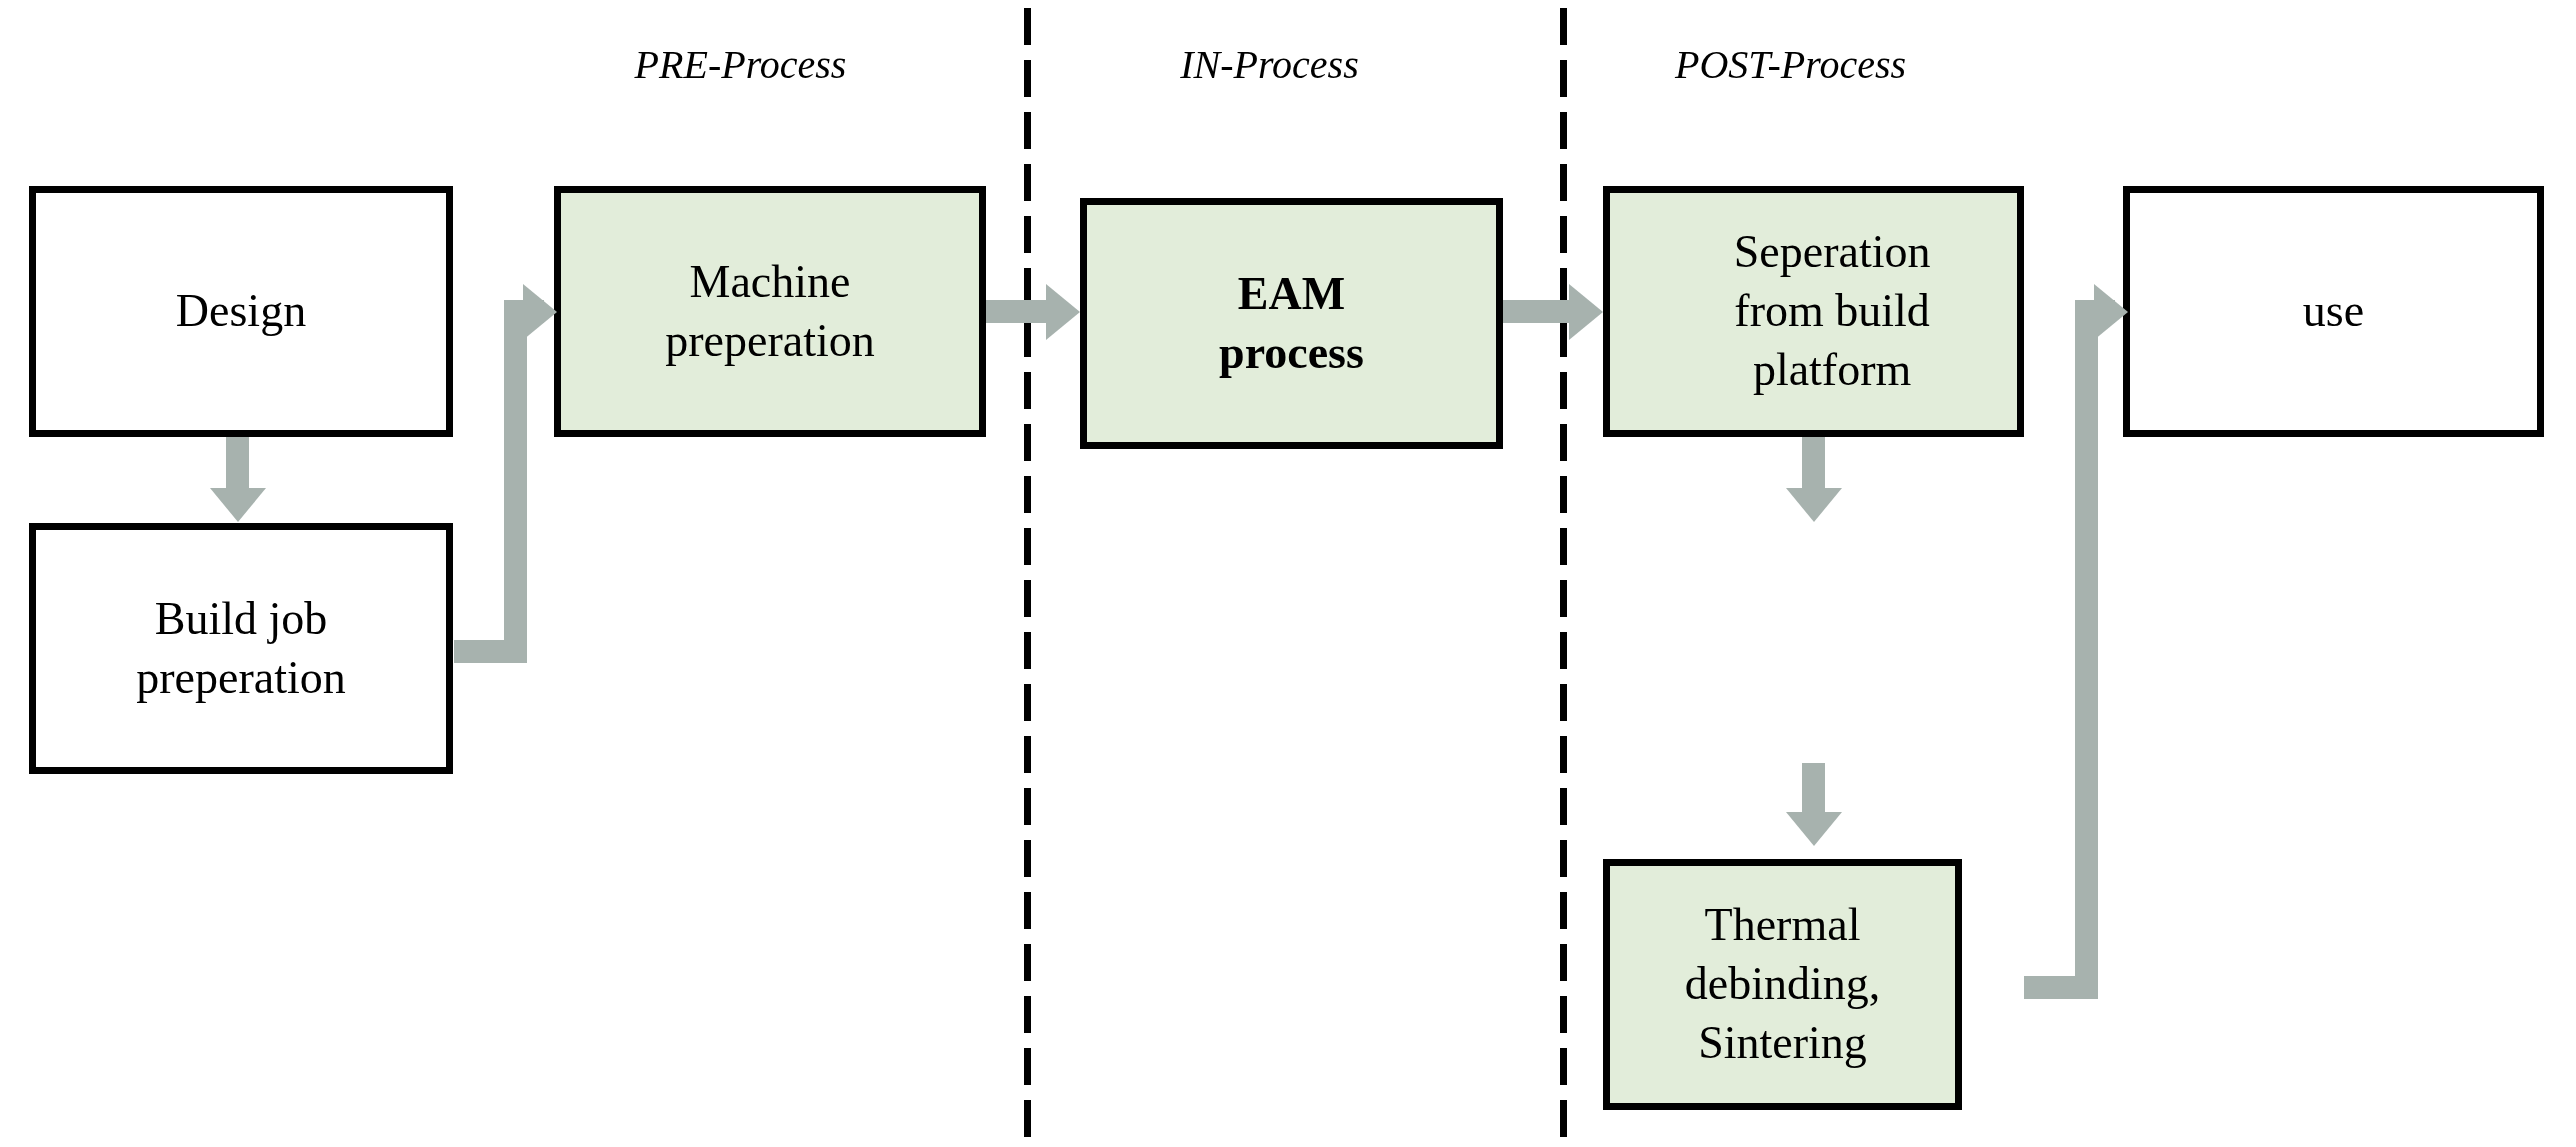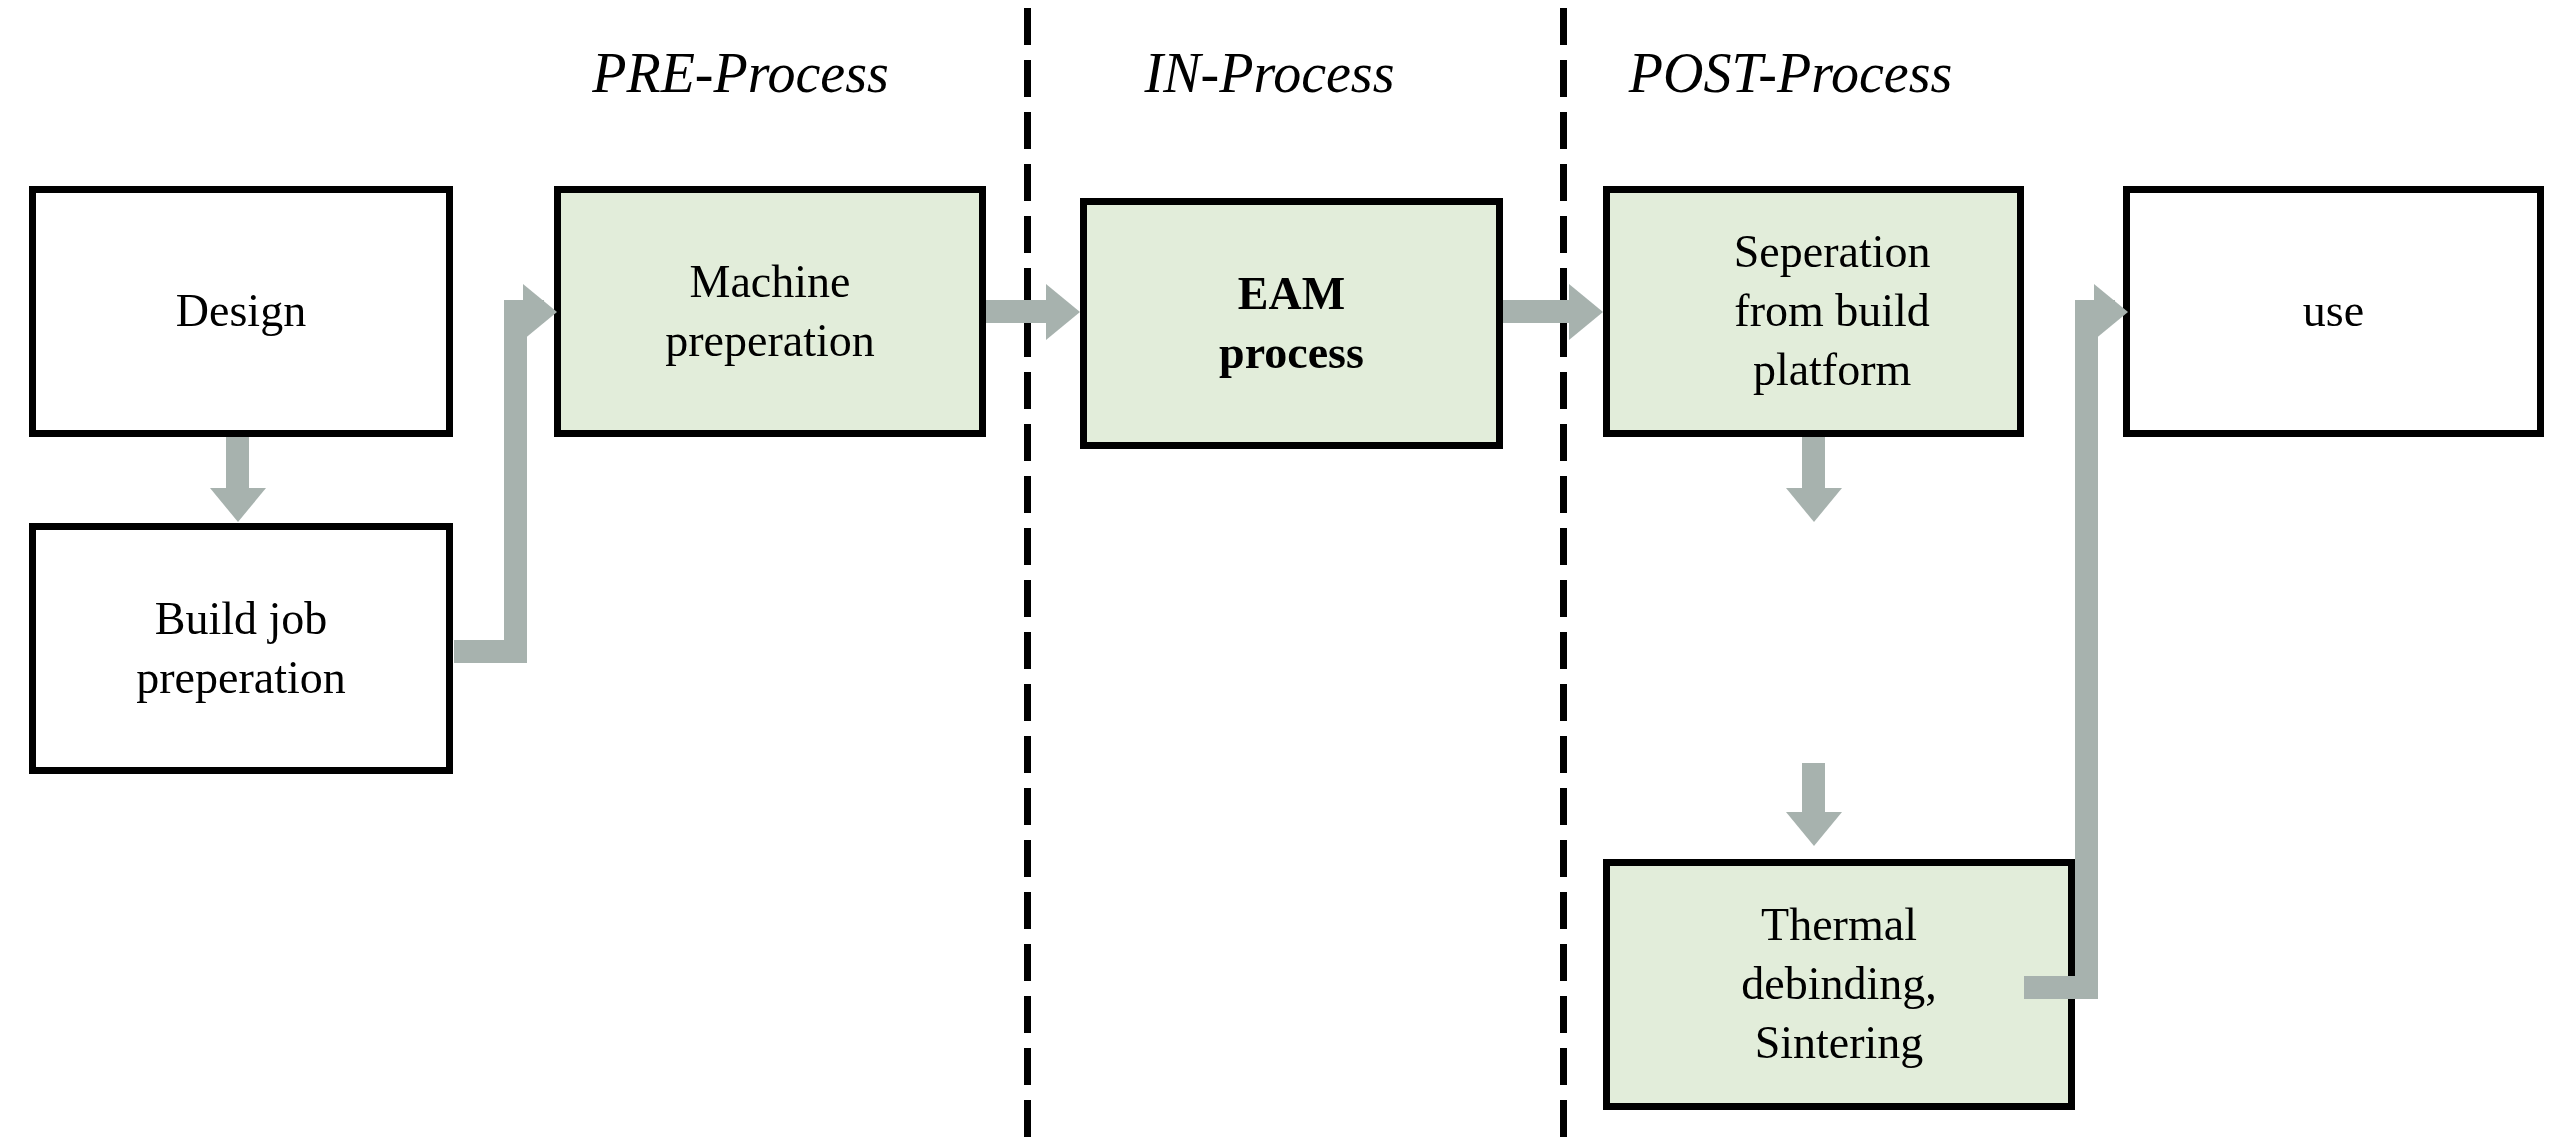--- a/index.html
+++ b/index.html
@@ -12,21 +12,21 @@
     width: 2576px;
     height: 1148px;
     background: #ffffff;
     font-family: "Liberation Serif", "DejaVu Serif", serif;
     overflow: hidden;
   }
   
   .phase-label {
     position: absolute;
     font-style: italic;
-    font-size: 56px;
+    font-size: 40px;
     color: #000000;
     white-space: nowrap;
     text-align: center;
     line-height: 1;
   }
   
   .divider {
     position: absolute;
     width: 7px;
     background-image: linear-gradient(
@@ -111,21 +111,21 @@
 
   <div class="box green bold" style="left:1080px; top:198px; width:423px; height:251px;">
     <span class="box-text">EAM<br>process</span>
   </div>
 
   <div class="box green" style="left:1603px; top:186px; width:421px; height:251px;padding-left:48px;">
     <span class="box-text">Seperation<br>from build<br>platform</span>
   </div>
 
 
-  <div class="box green" style="left:1603px; top:859px; width:472px; height:251px;">
+  <div class="box green" style="left:1603px; top:859px; width:359px; height:251px;">
     <span class="box-text">Thermal<br>debinding,<br>Sintering</span>
   </div>
 
   <div class="box" style="left:2123px; top:186px; width:421px; height:251px;">
     <span class="box-text">use</span>
   </div>
 
   <div class="arrow-seg" style="left:226px; top:437px; width:23px; height:52px;"></div>
   <div class="arrow-head down" style="left:210px; top:488px;"></div>
 

